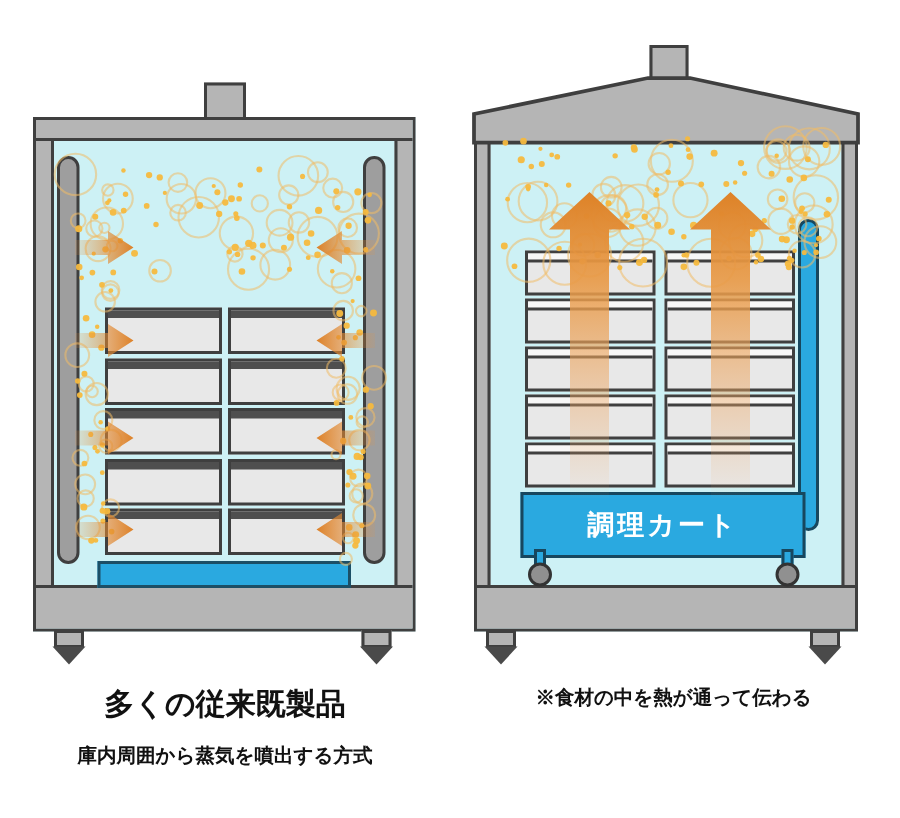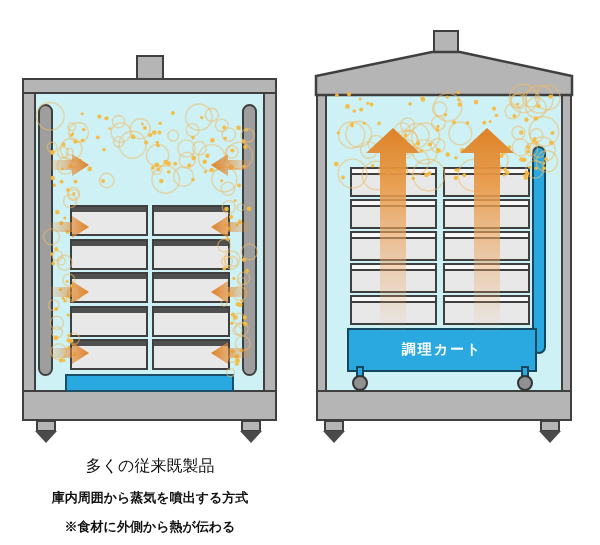--- a/index.html
+++ b/index.html
@@ -18,34 +18,34 @@
   
   .tray{position:absolute;background:#e8e8e8;border:2px solid #3f3f3f;z-index:1;}
   .tray-left::before{content:"";display:block;height:5px;background:#4f4f4f;}
   .tray-right::before{content:"";display:block;height:4px;background:#f7f7f7;border-bottom:2px solid #3f3f3f;}
 
   
   .platform{position:absolute;background:#2aa9e0;border:2px solid #1c4f66;z-index:1;}
   .steam-pipe-blue{position:absolute;width:14px;background:#2aa9e0;border:2px solid #17475e;border-radius:7px;z-index:2;}
   .cart{position:absolute;background:#2aa9e0;border:2px solid #17475e;z-index:3;
         display:flex;align-items:center;justify-content:center;
-        color:#ffffff;font-weight:bold;font-size:14px;letter-spacing:2px;text-align:center;}
+        color:#ffffff;font-weight:bold;font-size:18px;letter-spacing:2px;text-align:center;}
   .fork{position:absolute;width:8px;height:12px;background:#2aa9e0;border:2px solid #17475e;z-index:3;}
   .wheel{position:absolute;width:16px;height:16px;border-radius:50%;background:#909090;border:2.5px solid #333;z-index:4;}
 
   
   .leg{position:absolute;width:20px;height:12px;background:#b5b5b5;border:2px solid #3f3f3f;z-index:1;}
   .foot{position:absolute;width:0;height:0;border-left:11px solid transparent;border-right:11px solid transparent;border-top:12px solid #4a4a4a;z-index:1;}
 
   
   #overlay{position:absolute;left:0;top:0;z-index:5;pointer-events:none;}
 
   
   .caption{position:absolute;width:260px;text-align:center;color:#111;z-index:6;}
-  .caption .t{font-size:16px;font-weight:normal;margin:0 0 12px 0;}
+  .caption .t{font-size:20px;font-weight:bold;margin:0 0 12px 0;}
   .caption .s{font-size:13px;font-weight:bold;margin:0 0 11px 0;}
 </style>
 </head>
 <body>
 
 <div id="canvas">
 
   <div class="chimney" style="left:136px;top:55px;width:28px;height:27px;"></div>
   <div class="frame" style="left:22px;top:78px;width:255px;height:343px;"></div>
   <div class="band" style="left:24px;top:80px;width:251px;height:14px;border-bottom:2px solid #3f3f3f;"></div>
@@ -454,17 +454,17 @@
       </g>
     <g>
       <path d="M380,332 L380,153 L366,153 L393,128 L420,153 L406,153 L406,332 Z" fill="url(#gUp)"></path>
       <path d="M474,332 L474,153 L460,153 L487,128 L514,153 L500,153 L500,332 Z" fill="url(#gUp)"></path>
     </g>
   </svg>
 
   <div class="caption" style="left:20px;top:456px;">
     <div class="t">多くの従来既製品</div>
     <div class="s">庫内周囲から蒸気を噴出する方式</div>
-    <div class="s">※食材に外側から熱が伝わる</div>
   </div>
   <div class="caption" style="left:319px;top:456px;">
+    <div class="s">※食材の中を熱が通って伝わる</div>
   </div>
 </div>
 
 </body></html>

